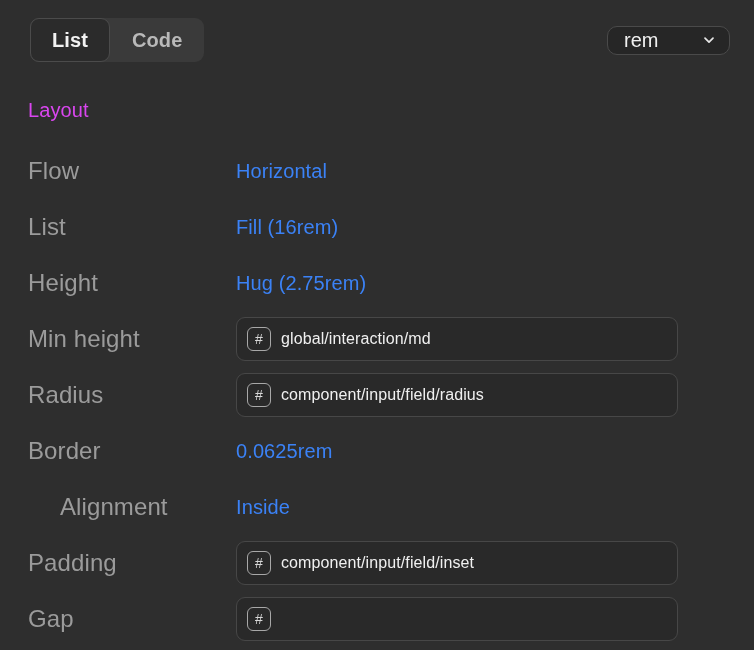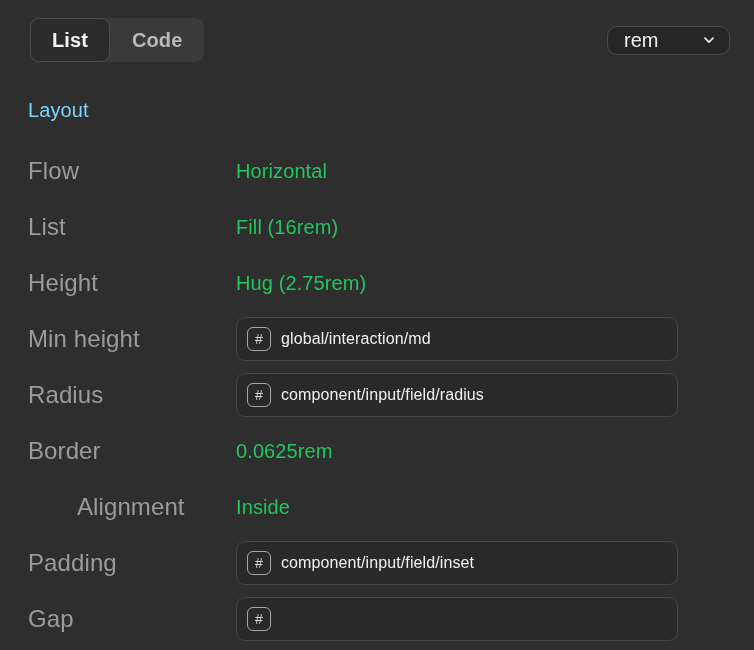--- a/index.html
+++ b/index.html
@@ -89,21 +89,21 @@
     height: 14px;
     display: block;
   }
 
   
   .section-title {
     position: absolute;
     top: 99px;
     left: 28px;
     font-size: 20px;
-    color: #7dd3fc;
+    color: #d946ef;
     letter-spacing: 0.1px;
   }
 
   .rows {
     position: absolute;
     top: 143px;
     left: 0;
     right: 0;
   }
 
@@ -117,28 +117,28 @@
   .row-label {
     position: absolute;
     left: 28px;
     font-size: 24px;
     color: #9b9b9b;
     letter-spacing: 0.1px;
     white-space: nowrap;
   }
 
   .row.indent .row-label {
-    left: 77px;
+    left: 60px;
   }
 
   .row-value {
     position: absolute;
     left: 236px;
     font-size: 20px;
-    color: #22c55e;
+    color: #3b82f6;
     letter-spacing: 0.1px;
     white-space: nowrap;
   }
 
   
   .token-field {
     position: absolute;
     left: 236px;
     width: 442px;
     height: 44px;

